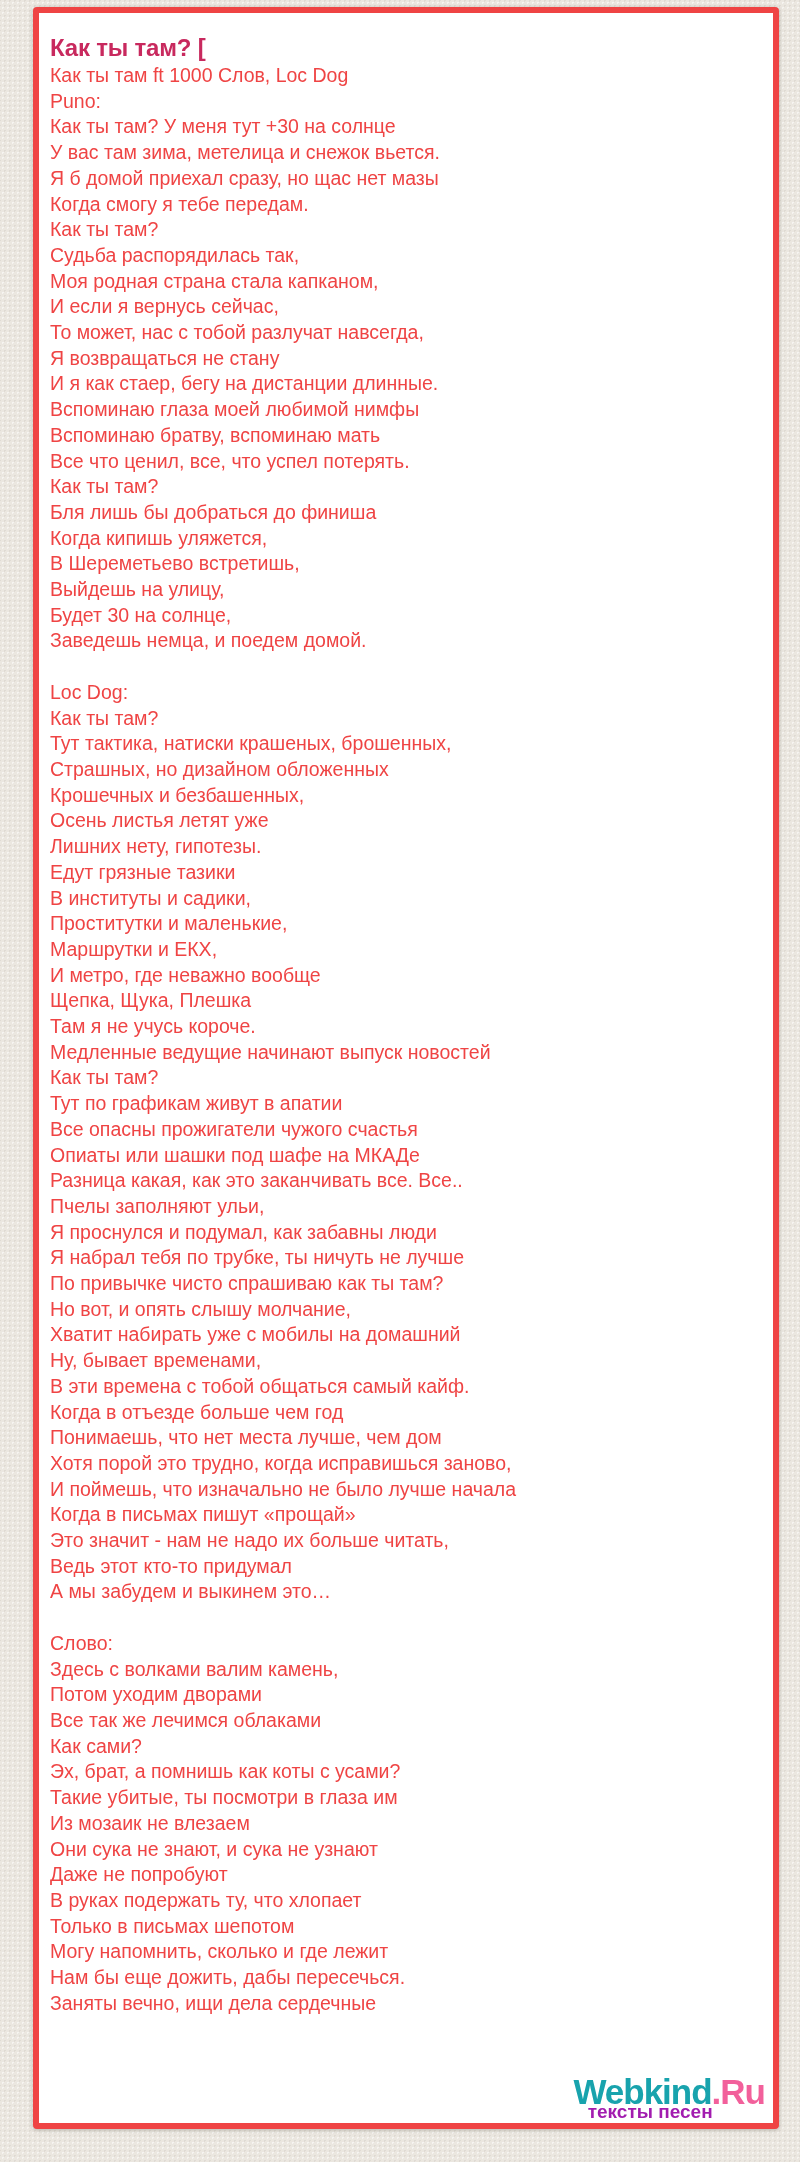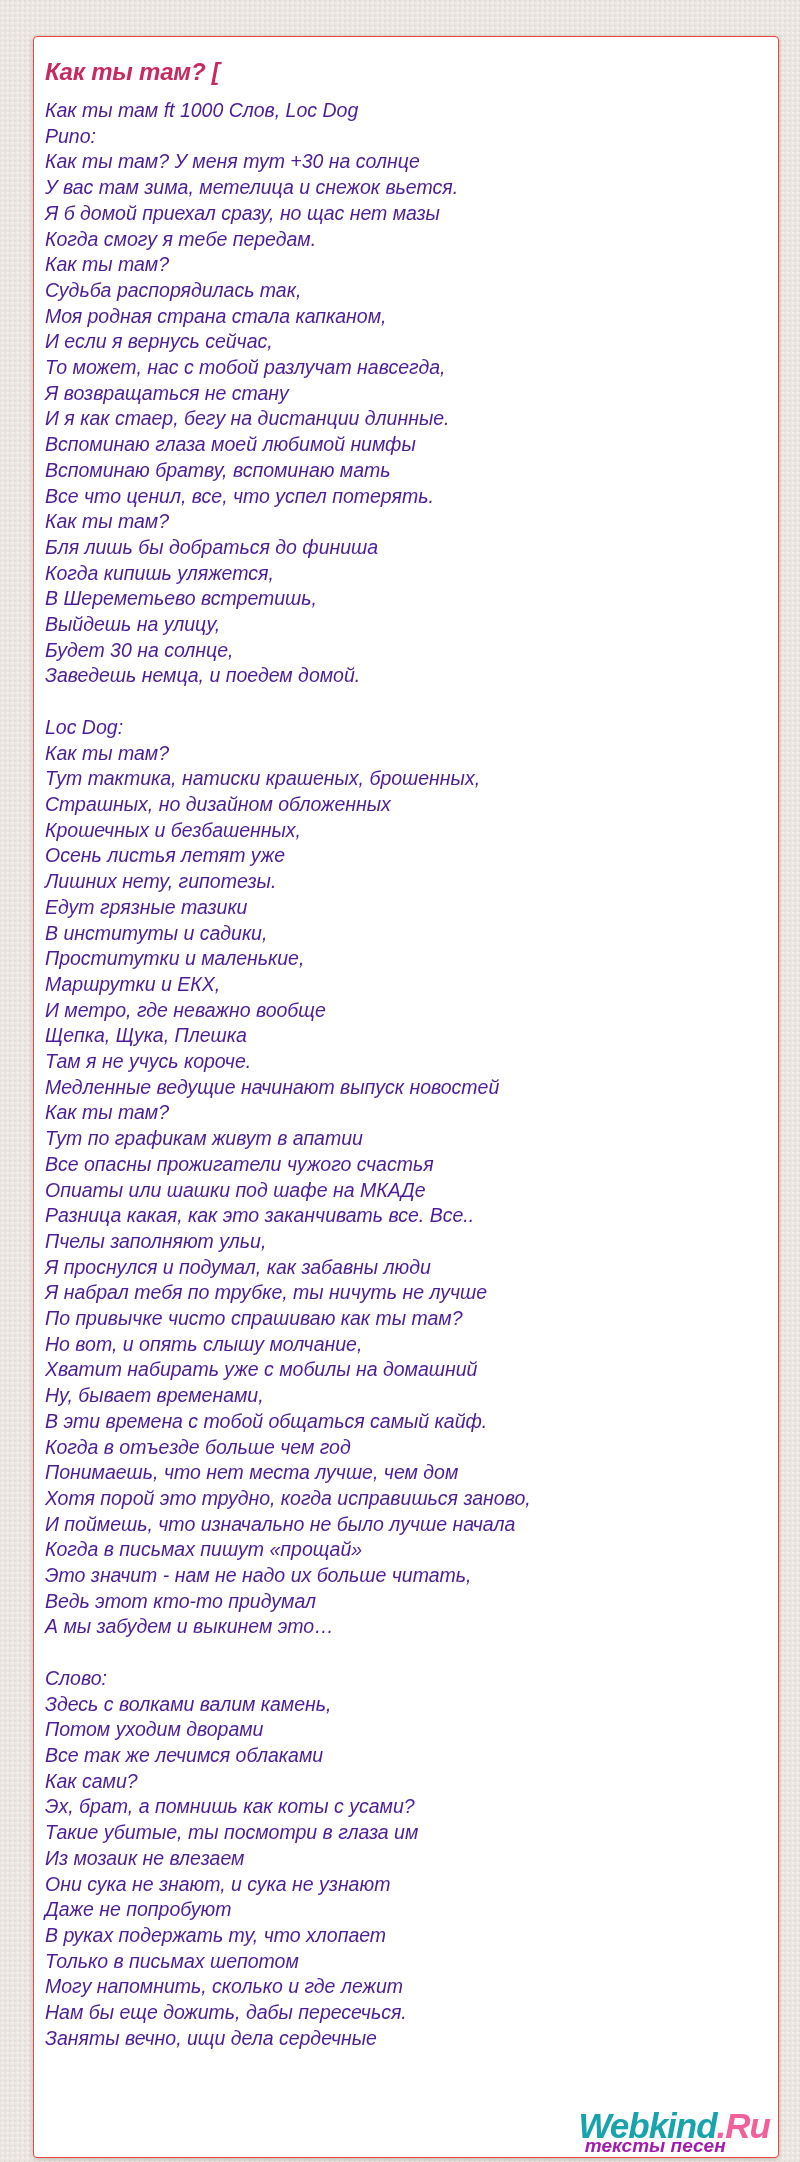--- a/index.html
+++ b/index.html
@@ -15,30 +15,29 @@
     background-image:
       radial-gradient(rgba(255,255,255,0.55) 1px, transparent 1px),
       radial-gradient(rgba(185,175,165,0.22) 1px, transparent 1px);
     background-size: 5px 5px, 5px 5px;
     background-position: 0 0, 2px 3px;
     overflow: hidden;
   }
   .card {
     position: absolute;
     left: 33px;
-    top: 36px;
+    top: 7px;
     width: 746px;
     height: 2122px;
     background: #ffffff;
-    border: 1px solid #ef4444;
+    border: 6px solid #ef4444;
     border-radius: 4px;
     box-shadow: 0 1px 4px rgba(90,80,70,0.35);
     box-sizing: border-box;
     padding: 20px 12px 0 11px;
-    font-style: italic;
   }
   .song-title {
     color: #c8295e;
     font-weight: bold;
     font-size: 24px;
     line-height: 30px;
     letter-spacing: -0.2px;
     white-space: nowrap;
     margin: 0;
   }
@@ -50,24 +49,23 @@
     padding-bottom: 4px;
     border-bottom: 1px dashed #a3bcca;
     white-space: nowrap;
   }
   .artist-link {
     color: #57a8b6;
     text-decoration: none;
     cursor: pointer;
   }
   .lyrics {
-    margin-top: 11px;
     font-size: 19.5px;
     line-height: 25.7px;
-    color: #4c1d95;
+    color: #ef4444;
     white-space: pre-line;
   }
   .logo-block {
     position: absolute;
     right: 8px;
     bottom: 2px;
     text-align: center;
     cursor: pointer;
     line-height: 1;
   }

